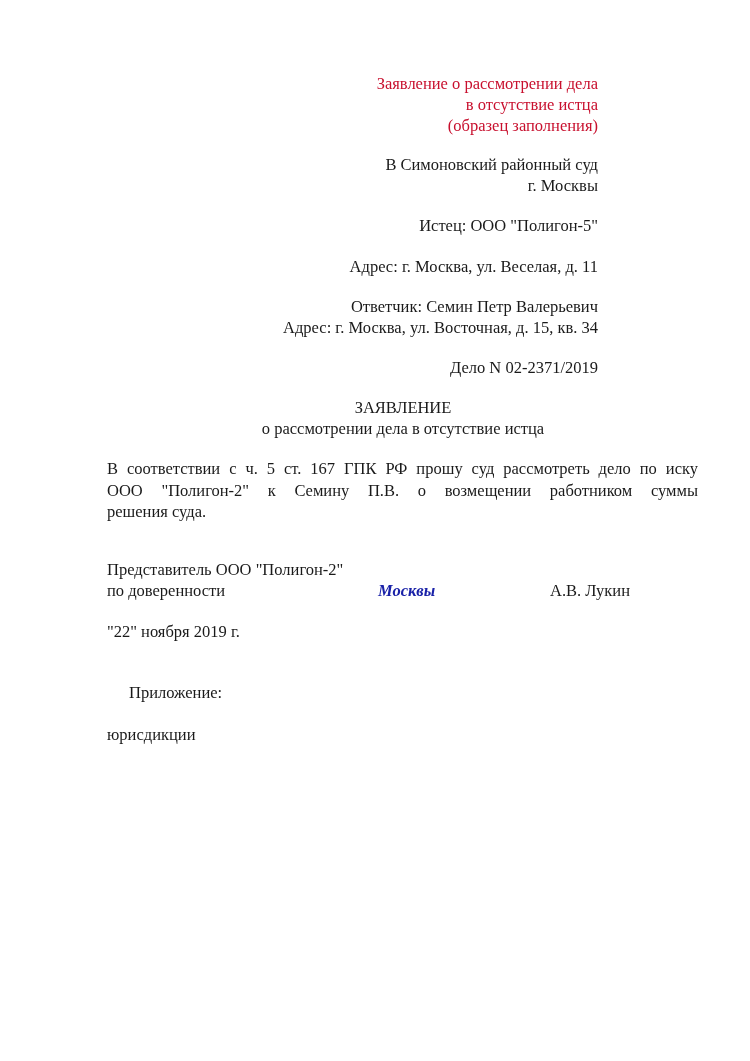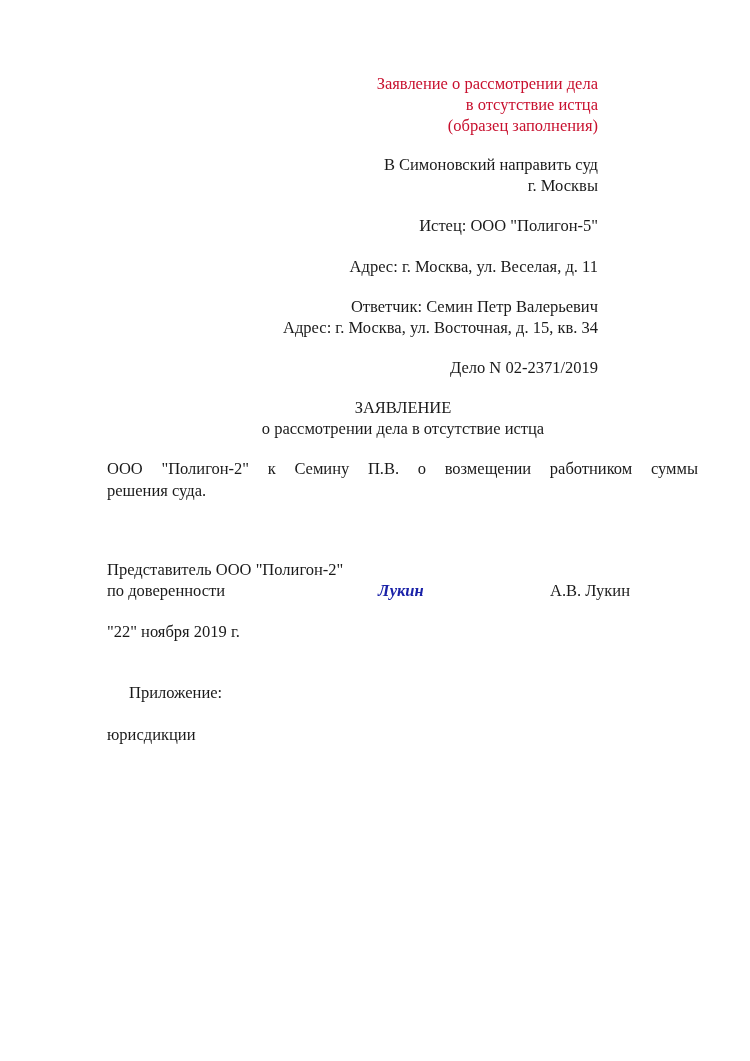--- a/index.html
+++ b/index.html
@@ -78,39 +78,40 @@
 </style>
 </head>
 <body>
 
 <div class="page">
 
   <div class="rline red" style="top:73px;">Заявление о рассмотрении дела</div>
   <div class="rline red" style="top:94px;">в отсутствие истца</div>
   <div class="rline red" style="top:115px;">(образец заполнения)</div>
 
-  <div class="rline" style="top:154px;">В Симоновский направить суд</div>
+  <div class="rline" style="top:154px;">В Симоновский районный суд</div>
   <div class="rline" style="top:175px;">г. Москвы</div>
   <div class="rline" style="top:215px;">Истец: ООО "Полигон-5"</div>
   <div class="rline" style="top:256px;">Адрес: г. Москва, ул. Веселая, д. 11</div>
   <div class="rline" style="top:296px;">Ответчик: Семин Петр Валерьевич</div>
   <div class="rline" style="top:317px;">Адрес: г. Москва, ул. Восточная, д. 15, кв. 34</div>
   <div class="rline" style="top:357px;">Дело N 02-2371/2019</div>
 
   <div class="center" style="top:397px; left:28px;">ЗАЯВЛЕНИЕ</div>
   <div class="center" style="top:418px; left:28px;">о рассмотрении дела в отсутствие истца</div>
 
   <div class="body-para" style="top:458px;">
+    <span class="jline">В соответствии с ч. 5 ст. 167 ГПК РФ прошу суд рассмотреть дело по иску</span>
     <span class="jline">ООО "Полигон-2" к Семину П.В. о возмещении работником суммы</span>
     <span class="jlast">решения суда.</span>
   </div>
 
   <div class="lline" style="top:559px;">Представитель ООО "Полигон-2"</div>
   <div class="lline" style="top:580px;">по доверенности</div>
-  <div class="sig" style="top:580px;">Лукин</div>
+  <div class="sig" style="top:580px;">Москвы</div>
   <div class="sig-name" style="top:580px;">А.В. Лукин</div>
 
   <div class="lline" style="top:621px;">"22" ноября 2019 г.</div>
 
   <div class="lline" style="top:682px;margin-left:22px;">Приложение:</div>
   <div class="lline" style="top:724px;">юрисдикции</div>
 
 </div>
 
 </body></html>

